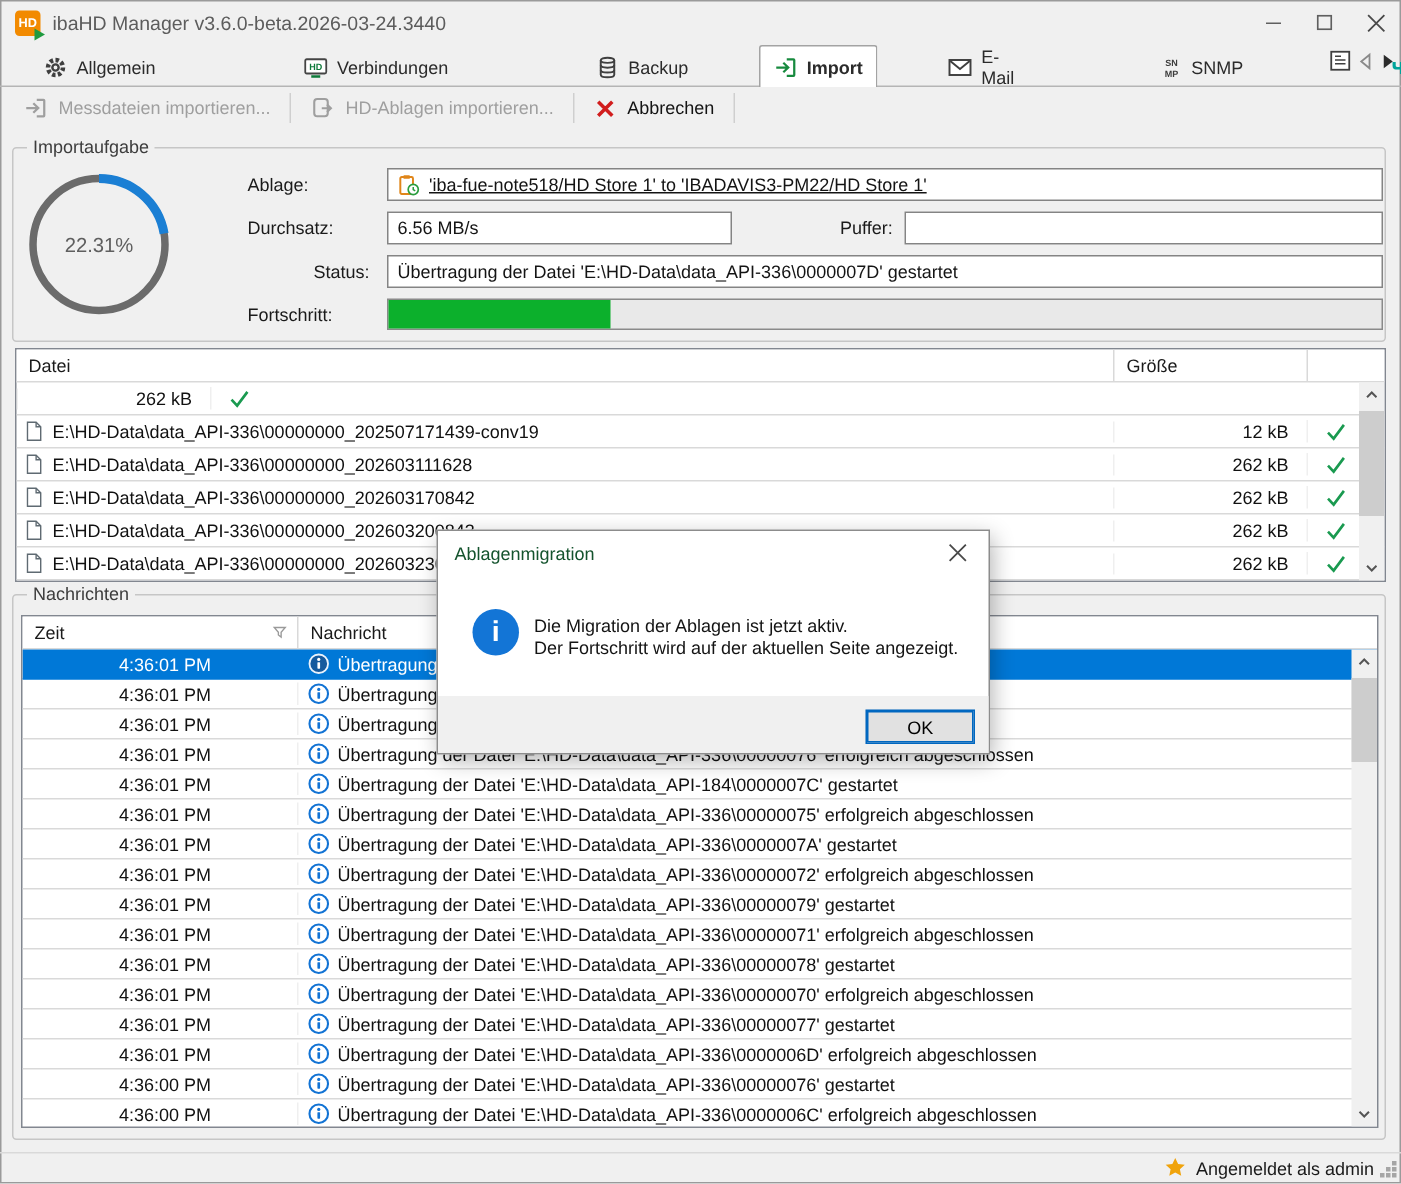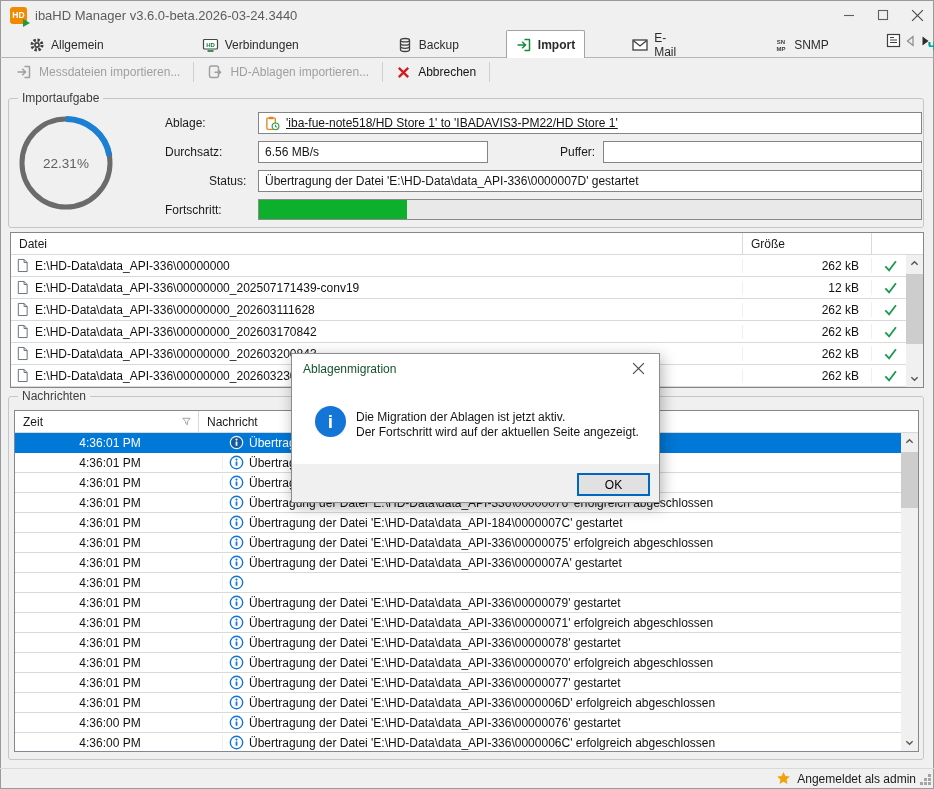--- a/index.html
+++ b/index.html
@@ -57,21 +57,21 @@
   .fh-size{width:129px;padding-left:8px;height:21px;border-left:1px solid #d9d9d9;}
   .fh-chk{width:37px;height:21px;border-left:1px solid #d9d9d9;}
   .frow{display:flex;align-items:center;height:21px;border-bottom:1px solid #d9d9d9;font-size:12px;color:#111;box-sizing:content-box;}
   .fc-file{width:731px;display:flex;align-items:center;gap:6px;padding-left:5px;box-sizing:border-box;white-space:nowrap;overflow:hidden;}
   .fc-size{width:129px;text-align:right;padding-right:12px;box-sizing:border-box;border-left:1px solid #efefef;}
   .fc-chk{width:37px;display:flex;justify-content:center;border-left:1px solid #efefef;}
 
   #msgTable{left:14px;top:410px;width:905px;height:342px;text-align:center;}
   .mh-time{width:183px;padding-left:8px;height:21px;justify-content:space-between;padding-right:6px;}
   .mh-msg{flex:1;padding-left:8px;height:21px;border-left:1px solid #d9d9d9;}
-  .mrow{display:flex;align-items:center;height:19px;border-bottom:1px solid #d9d9d9;font-size:12px;color:#111;gap:24px;}
+  .mrow{display:flex;align-items:center;height:19px;border-bottom:1px solid #d9d9d9;font-size:12px;color:#111;}
   .mc-time{width:183px;padding-left:7px;box-sizing:border-box;}
   .mc-msg{flex:1;display:flex;align-items:center;gap:5px;padding-left:6px;border-left:1px solid #efefef;white-space:nowrap;overflow:hidden;}
   .mrow.sel{background:#0078d7;color:#fff;border-bottom-color:#0078d7;}
   .mrow.sel .mc-msg{border-left-color:#0078d7;}
 
   .vscroll{position:absolute;top:22px;right:0;bottom:0;width:17px;background:#f0f0f0;display:flex;
            flex-direction:column;align-items:center;}
   .sbtn{width:17px;height:17px;display:flex;align-items:center;justify-content:center;}
   .sthumb{width:17px;background:#cdcdcd;}
   .sdown{margin-top:auto;}
@@ -324,29 +324,20 @@
   </div>
 
   <div class="tbl" id="fileTable">
     <div class="thead">
       <div class="hc fh-file">Datei</div>
       <div class="hc fh-size">Größe</div>
       <div class="hc fh-chk"></div>
     </div>
     <div id="fileBody">
         <div class="frow">
-          <div class="fc-file">
-            <span class="icon">
-              <svg width="13" height="15" viewBox="0 0 14 15">
-                <path d="M2.5 1h6.2L12 4.3V14H2.5z" fill="#fff" stroke="#5f6a72" stroke-width="1"></path>
-                <path d="M8.7 1v3.3H12" fill="none" stroke="#5f6a72" stroke-width="1"></path>
-              </svg>
-            </span>
-            <span>E:\HD-Data\data_API-336\00000000</span>
-          </div>
           <div class="fc-size">262 kB</div>
           <div class="fc-chk">
             <span class="icon">
               <svg width="15" height="15" viewBox="0 0 16 16">
                 <path d="M2.5 9l4 4.2L13.8 3.5" fill="none" stroke="#1a9a50" stroke-width="1.9"></path>
               </svg>
             </span>
           </div>
         </div>
         <div class="frow">
@@ -576,20 +567,21 @@
         <div class="mrow">
           <div class="mc-time">4:36:01 PM</div>
           <div class="mc-msg">
             <span class="icon">
               <svg width="15" height="15" viewBox="0 0 16 16">
                 <circle cx="8" cy="8" r="6.6" fill="#fff" stroke="#1273d4" stroke-width="1.5"></circle>
                 <circle cx="8" cy="4.9" r="1.15" fill="#1273d4"></circle>
                 <rect x="7.05" y="6.9" width="1.9" height="4.6" rx="0.4" fill="#1273d4"></rect>
               </svg>
             </span>
+            <span>Übertragung der Datei 'E:\HD-Data\data_API-336\00000072' erfolgreich abgeschlossen</span>
           </div>
         </div>
         <div class="mrow">
           <div class="mc-time">4:36:01 PM</div>
           <div class="mc-msg">
             <span class="icon">
               <svg width="15" height="15" viewBox="0 0 16 16">
                 <circle cx="8" cy="8" r="6.6" fill="#fff" stroke="#1273d4" stroke-width="1.5"></circle>
                 <circle cx="8" cy="4.9" r="1.15" fill="#1273d4"></circle>
                 <rect x="7.05" y="6.9" width="1.9" height="4.6" rx="0.4" fill="#1273d4"></rect>

